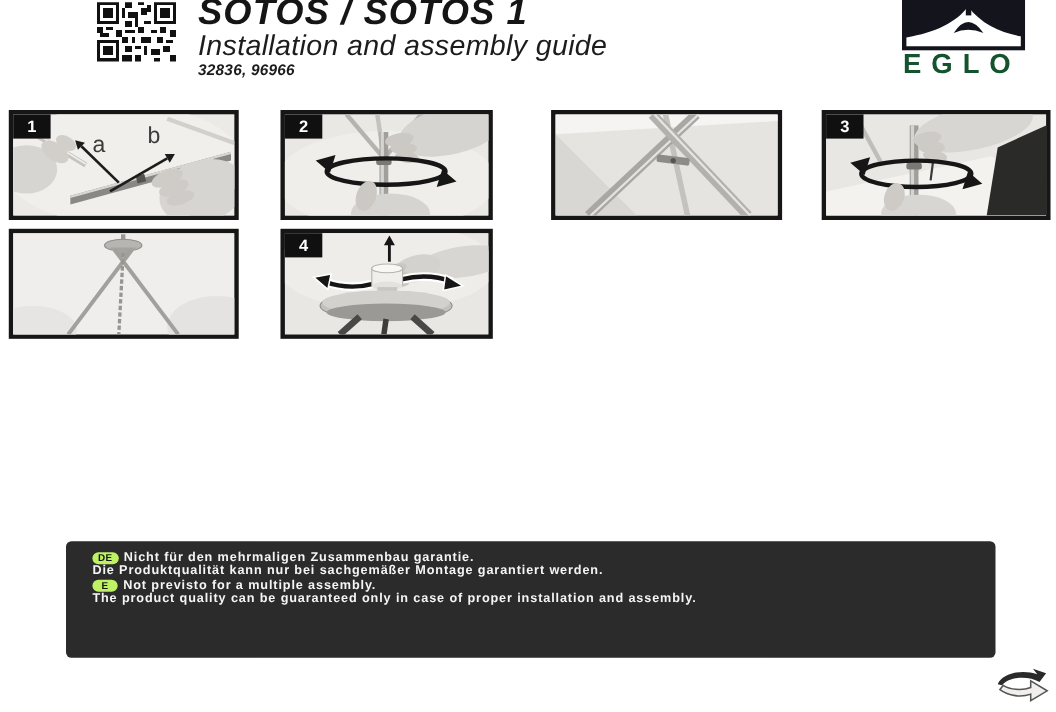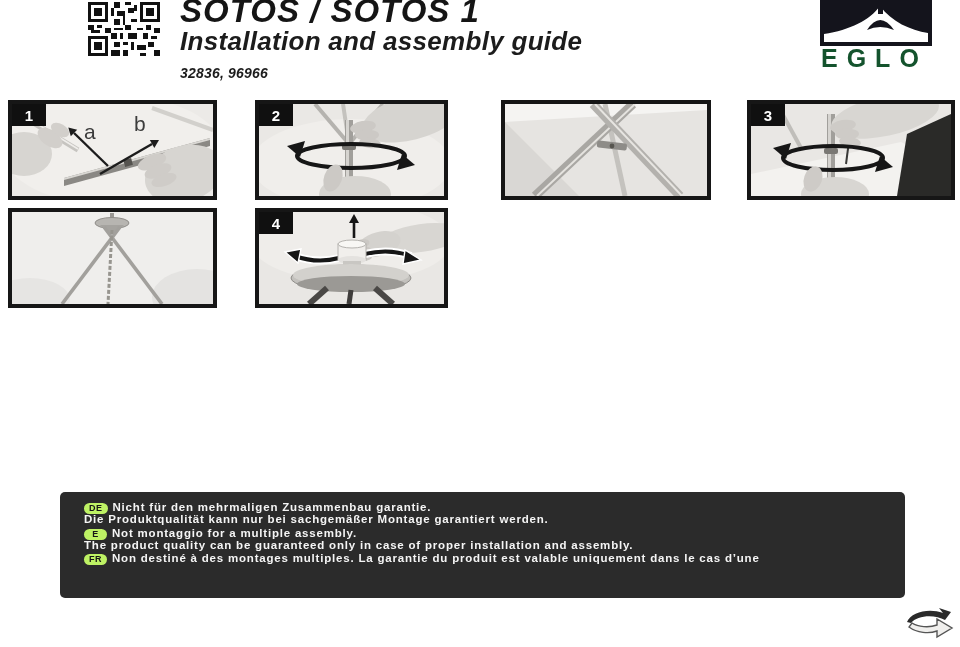--- a/index.html
+++ b/index.html
@@ -4,22 +4,22 @@
 <style>
   html,body{margin:0;padding:0;}
   body{
     width:960px;height:647px;position:relative;background:#ffffff;
     font-family:"Liberation Sans",sans-serif;color:#111;overflow:hidden;
   }
   
   .qr{position:absolute;left:88px;top:2px;width:72px;height:54px;}
   .title-block{position:absolute;left:180px;top:-6px;}
   .title{font-size:33px;font-weight:bold;font-style:italic;letter-spacing:1px;line-height:1.0;color:#151515;white-space:nowrap;}
-  .subtitle{font-size:26px;font-weight:bold;font-style:italic;letter-spacing:.3px;line-height:1.0;margin-top:1px;color:#1c1c1c;white-space:nowrap;}
-  .prodnums{font-size:14px;font-weight:bold;font-style:italic;color:#1c1c1c;margin-top:11px;letter-spacing:.2px;}
+  .subtitle{font-size:26px;font-weight:normal;font-style:italic;letter-spacing:.3px;line-height:1.0;margin-top:1px;color:#1c1c1c;white-space:nowrap;}
+  .prodnums{font-size:14px;font-weight:bold;font-style:italic;color:#1c1c1c;margin-top:1px;letter-spacing:.2px;}
   .eglo{position:absolute;left:820px;top:0;width:116px;text-align:left;}
   .eglo-box{width:112px;height:46px;display:block;}
   .eglo-text{font-size:25px;font-weight:bold;letter-spacing:9px;color:#14532d;line-height:1.0;margin-top:0px;margin-left:1px;}
   
   .heading{position:absolute;left:40px;top:72px;font-size:21px;font-weight:bold;color:#0e0e0e;letter-spacing:.3px;margin-top:30px;}
   
   .panel{position:absolute;border:4px solid #161616;background:#ebebe9;box-sizing:border-box;}
   .photo{position:absolute;left:0;top:0;width:100%;height:100%;display:block;}
   .badge{position:absolute;left:0;top:0;width:34px;height:22px;background:#101010;color:#fff;
          font-weight:bold;font-size:15px;display:flex;align-items:center;justify-content:center;z-index:3;}
@@ -296,24 +296,23 @@
   </svg>
   <div class="badge">4</div>
 </div>
 
 <div class="disclaimer">
   <div class="d-item">
     <div class="d-line"><span class="lang-badge">DE</span><span>Nicht für den mehrmaligen Zusammenbau garantie.</span></div>
     <div class="d-line">Die Produktqualität kann nur bei sachgemäßer Montage garantiert werden.</div>
   </div>
   <div class="d-item">
-    <div class="d-line"><span class="lang-badge">E</span><span>Not montaggio for a multiple assembly.</span></div>
+    <div class="d-line"><span class="lang-badge">E</span><span>Not previsto for a multiple assembly.</span></div>
     <div class="d-line">The product quality can be guaranteed only in case of proper installation and assembly.</div>
   </div>
   <div class="d-item">
-    <div class="d-line"><span class="lang-badge">FR</span><span>Non destiné à des montages multiples. La garantie du produit est valable uniquement dans le cas d’une</span></div>
   </div>
 </div>
 
 <svg class="page-turn" viewBox="0 0 52 36">
   <path d="M4 16 C8 6 26 2 40 7 L36 2 L48 6 L42 14 C32 8 14 9 8 17 Z" fill="#2a2a2a"></path>
   <path d="M6 21 C14 27 26 28 34 25 L34 31 L49 22 L34 13 L34 19 C26 22 15 21 9 17 Z" fill="#f0efed" stroke="#555" stroke-width="1.4"></path>
 </svg>
 
 </body></html>

